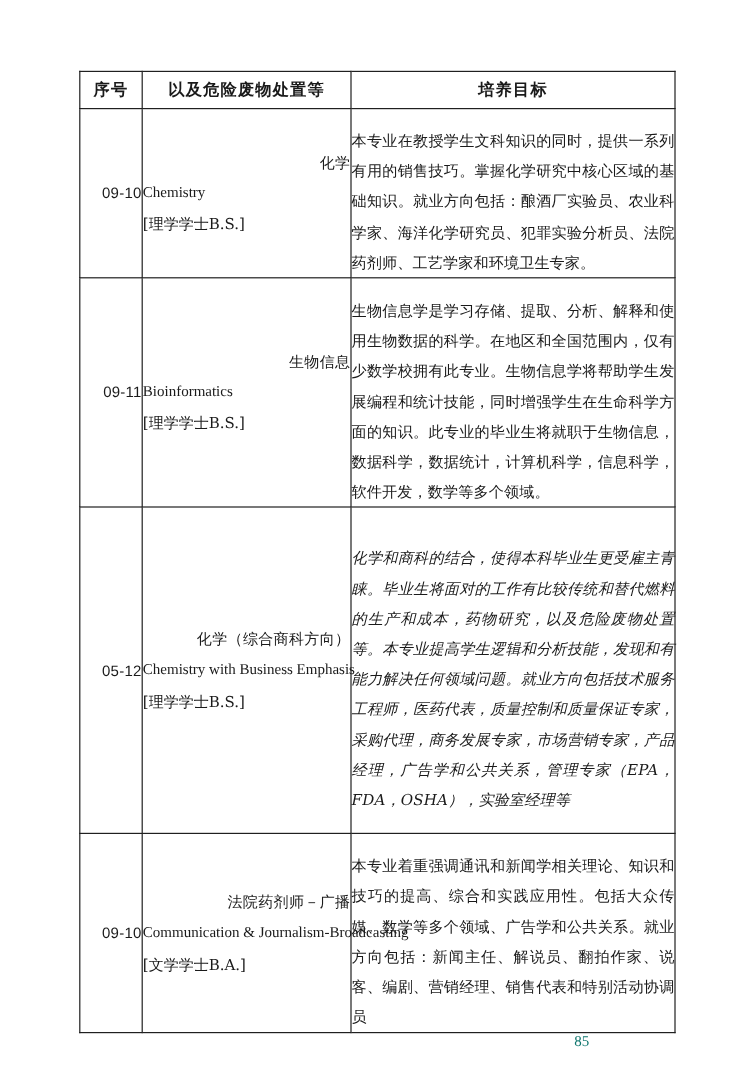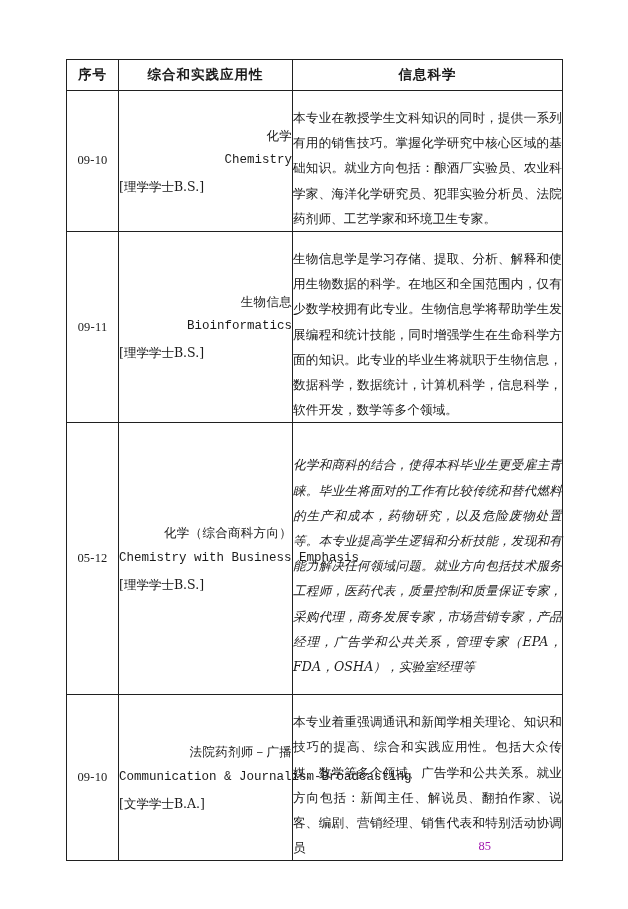--- a/index.html
+++ b/index.html
@@ -50,24 +50,24 @@
   thead th {
     text-align: center;
     font-weight: bold;
     font-size: 13.5px;
     letter-spacing: 1px;
     height: 30px;
     padding: 4px 2px;
     font-family: "DejaVu Serif", "Liberation Serif", serif;
   }
   td.cell-id {
-    text-align: center;
+    text-align: right;
     font-size: 12.5px;
     vertical-align: middle;
-    font-family: Liberation Serif, serif;
+    font-family: Liberation Sans, sans-serif;
     letter-spacing: 0.2px;
   }
   td.cell-major {
     vertical-align: middle;
     padding: 6px 0 6px 9px;
     font-size: 12.5px;
     line-height: 2.05;
   }
   td.cell-goal {
     vertical-align: top;
@@ -77,42 +77,41 @@
     text-align: justify;
     text-justify: inter-ideograph;
   }
   .major-line { display: block; white-space: nowrap; }
   .major-line.cn {
     font-family: "DejaVu Serif", "Liberation Serif", serif;
     letter-spacing: 0.3px;
     text-align: right;
   }
   .major-line.en {
-    font-family: Liberation Mono, monospace;
-    text-align: right;
+    font-family: Liberation Serif, serif;
   }
   .major-line.deg {
     font-family: "DejaVu Serif", "Liberation Serif", serif;
   }
   .goal-text {
     display: block;
     font-family: "DejaVu Serif", "Liberation Serif", serif;
     letter-spacing: 0.1px;
     margin-top: 14px;
   }
   .goal-text.italic {
     font-style: italic;
   }
   .page-number {
     position: absolute;
     right: 47px;
-    top: 839px;
+    top: 861px;
     font-size: 12.5px;
     font-family: "Liberation Serif", serif;
-    color: #a21caf;
+    color: #0f766e;
   }
   
   tr.row-0910 { height: 126px; }
   tr.row-0911 { height: 179px; }
   tr.row-0912 { height: 272px; }
   tr.row-0913 { height: 163px; }
 </style>
 </head>
 <body>
 
@@ -121,22 +120,22 @@
   <div class="table-wrap">
     <table class="major-table">
       <colgroup>
         <col class="c-id">
         <col class="c-major">
         <col class="c-goal">
       </colgroup>
       <thead>
         <tr>
           <th>序号</th>
-          <th>综合和实践应用性</th>
-          <th>信息科学</th>
+          <th>以及危险废物处置等</th>
+          <th>培养目标</th>
         </tr>
       </thead>
       <tbody>
 
         <tr class="row-0910">
           <td class="cell-id">09-10</td>
           <td class="cell-major">
             <span class="major-line cn">化学</span>
             <span class="major-line en">Chemistry</span>
             <span class="major-line deg">[理学学士B.S.]</span>

